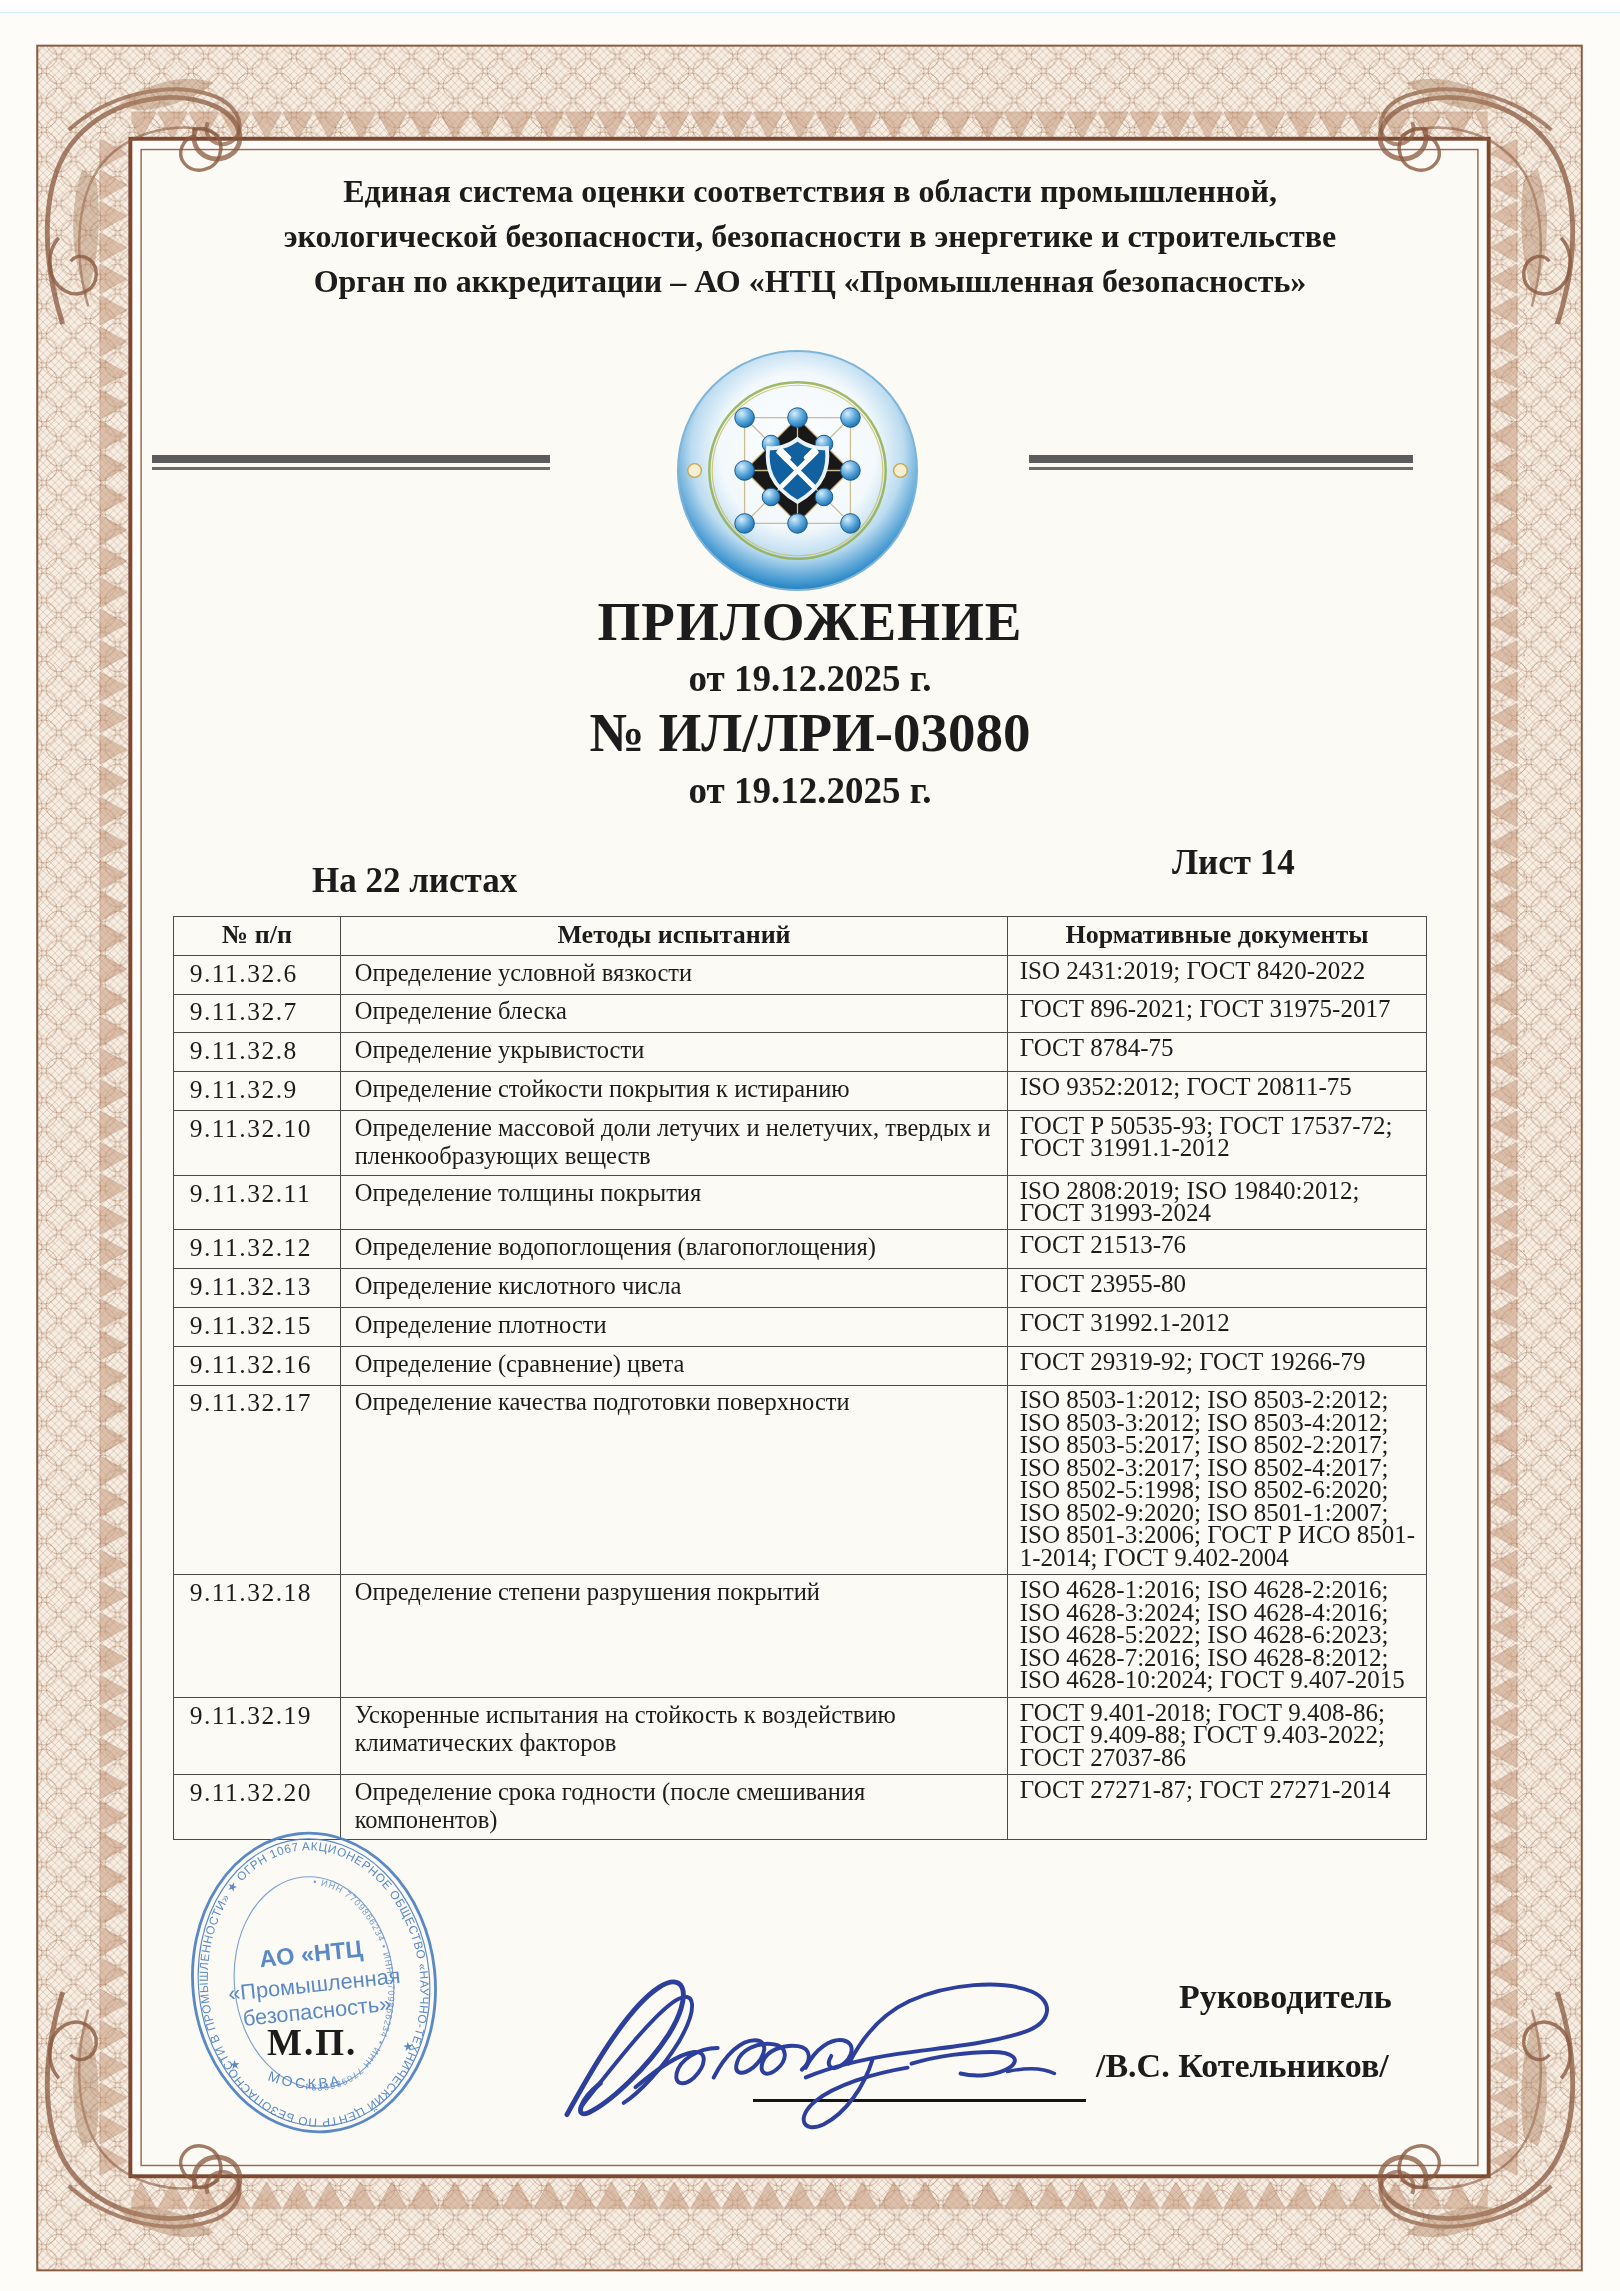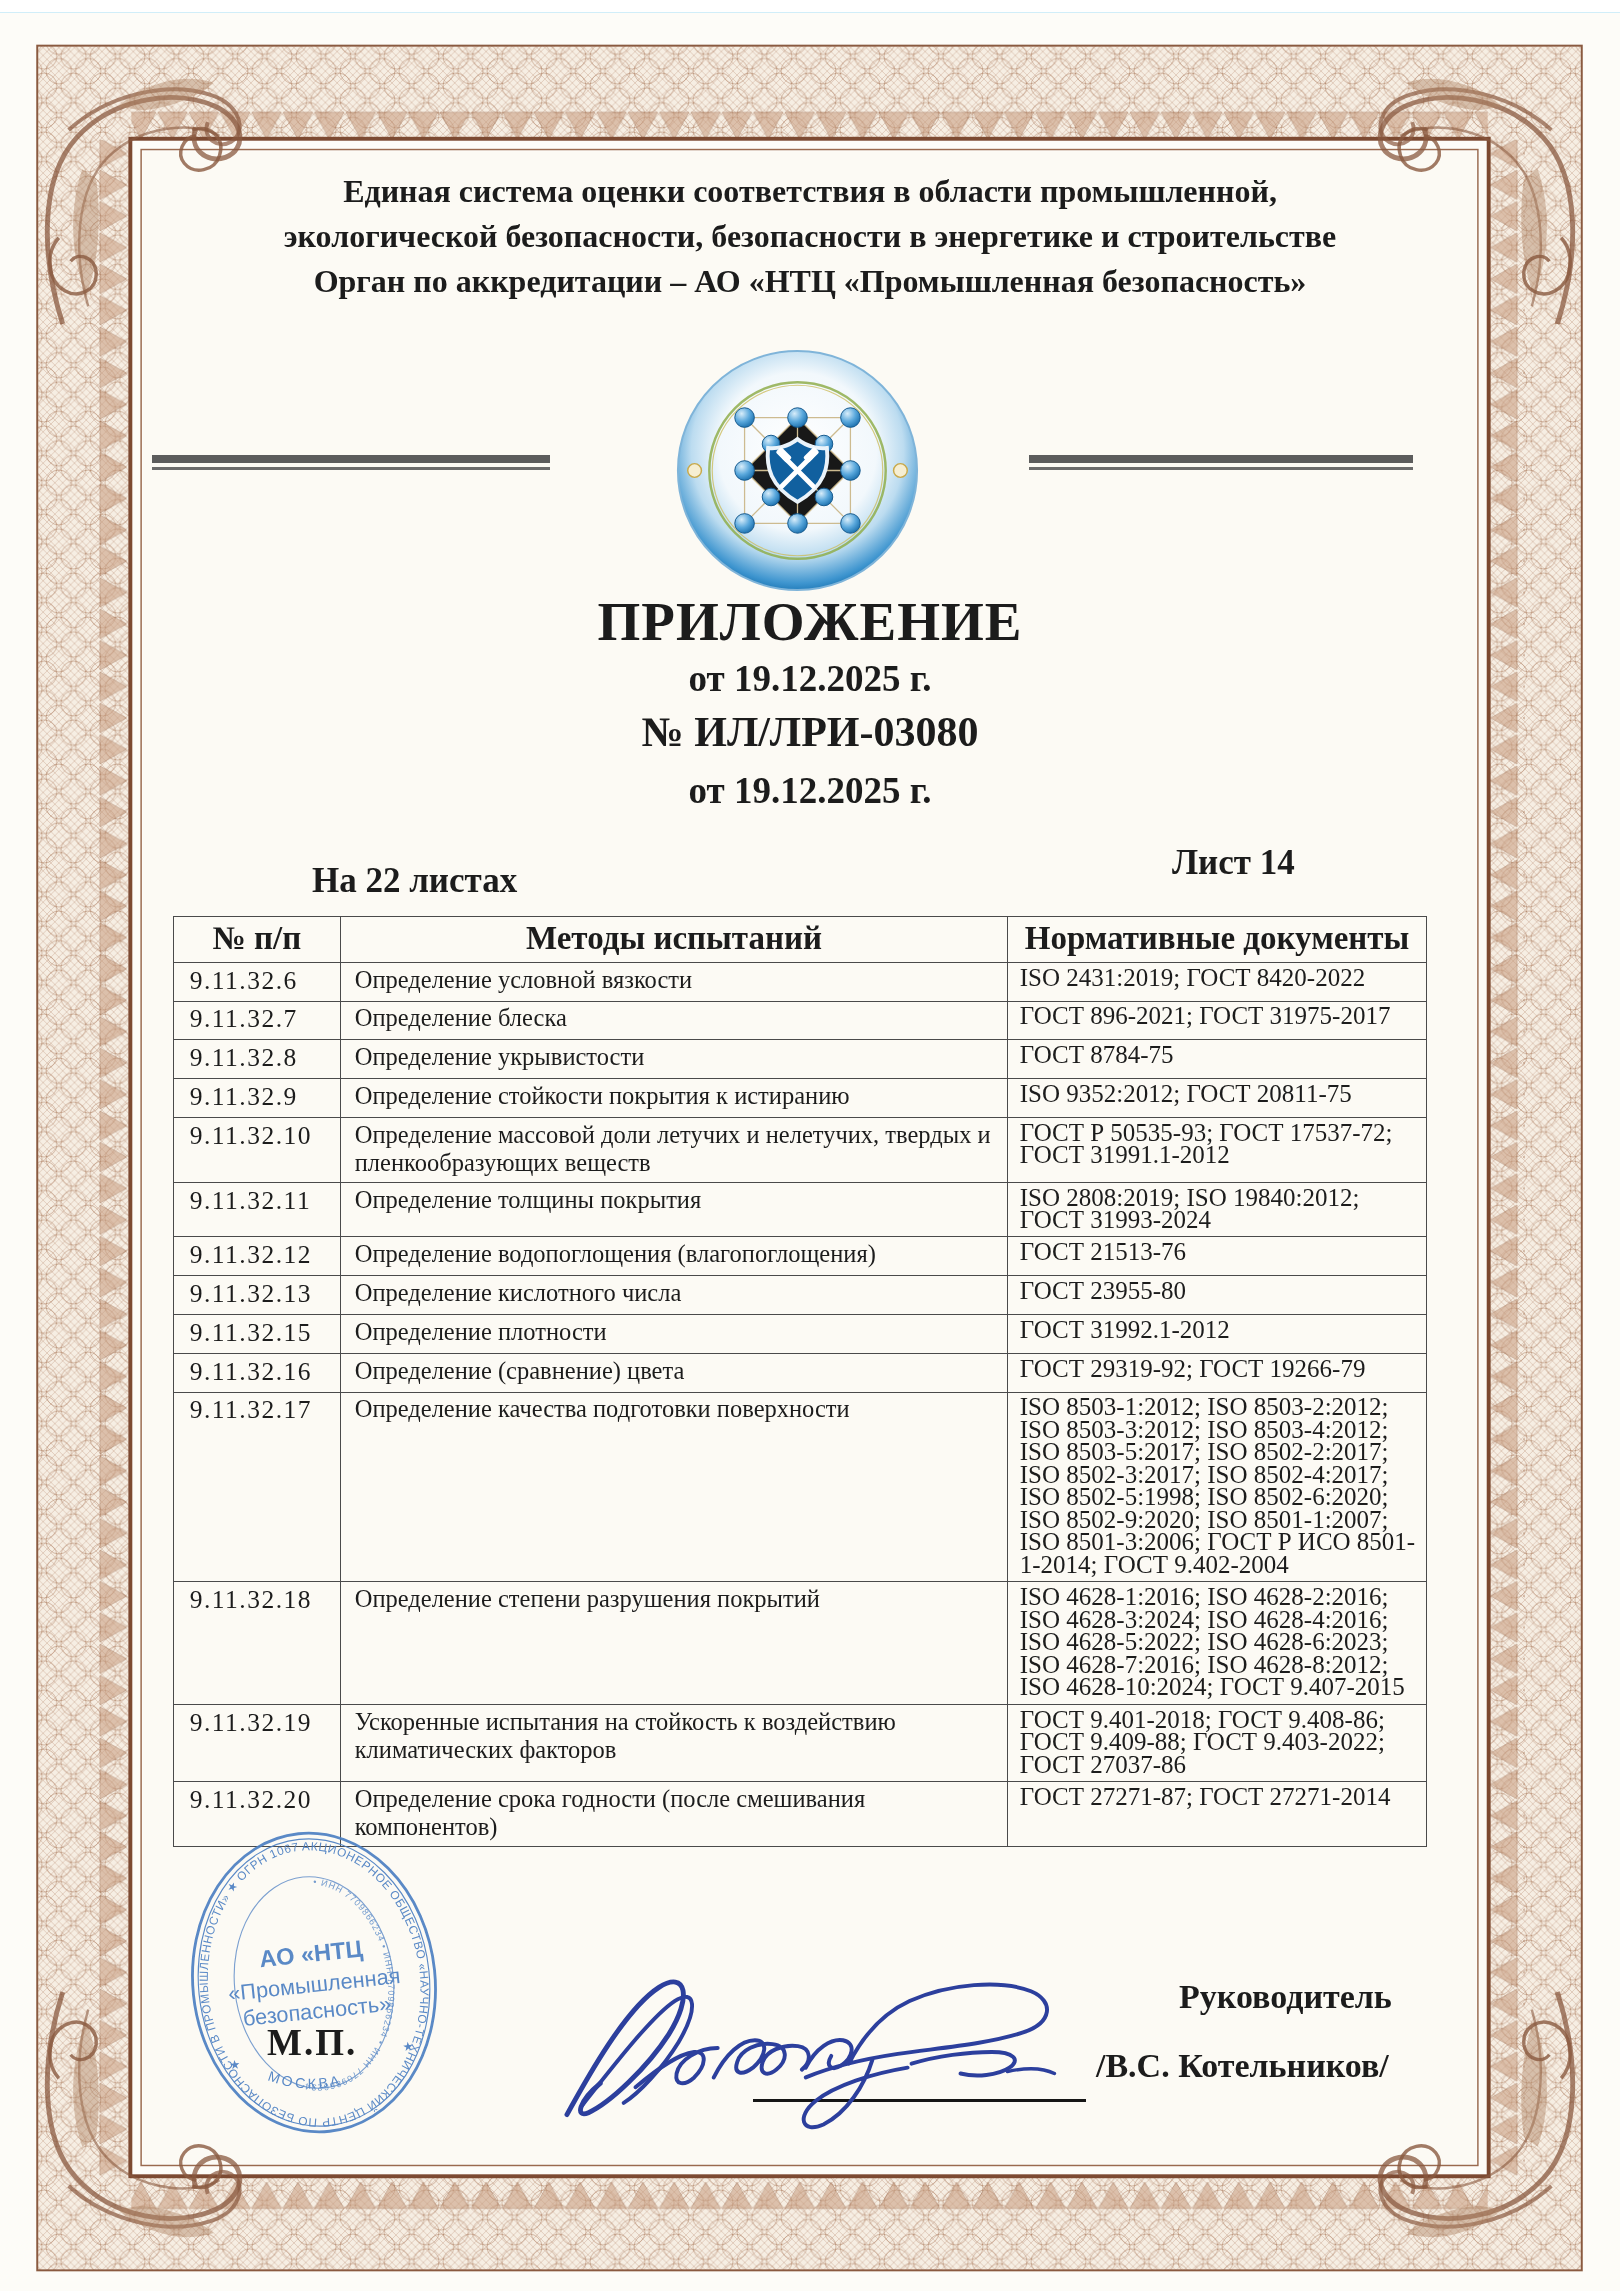--- a/index.html
+++ b/index.html
@@ -16,32 +16,32 @@
     text-align:center;font-weight:bold;font-size:32px;line-height:45px;
   }
   .rule{position:absolute;}
   .rule .thick{height:7.8px;background:#5c5c5c;}
   .rule .thin{height:2.9px;background:#6b6b6b;margin-top:3.9px;}
   .logo-svg{position:absolute;left:674px;top:335px;}
   .title-block{position:absolute;top:580px;left:147px;width:1326px;text-align:center;font-weight:bold;}
   .t-main{font-size:55px;line-height:59px;letter-spacing:1px;}
   .t-date{font-size:37px;line-height:43px;margin-top:5.9px;}
   .t-sub{font-size:41px;line-height:45px;margin-top:3.9px;}
-  .t-num{font-size:42px;line-height:61px;margin-top:2px;}
+  .t-num{font-size:55px;line-height:61px;margin-top:2px;}
   .sheets-left{position:absolute;left:312px;top:849px;font-size:35px;font-weight:bold;}
   .sheets-right{position:absolute;left:1172px;top:831px;font-size:35px;font-weight:bold;}
   table.methods{
     position:absolute;left:173px;top:904px;width:1253px;
     border-collapse:collapse;table-layout:fixed;
   }
   table.methods th, table.methods td{
     border:1px solid #4a4a4a;vertical-align:top;
   }
   table.methods th{
-    font-size:33px;font-weight:bold;text-align:center;padding:2.9px 3.9px 4.9px;
+    font-size:26px;font-weight:bold;text-align:center;padding:2.9px 3.9px 4.9px;
   }
   td.col-num{font-size:25.5px;letter-spacing:1.5px;padding:2.9px 5.9px 4.9px 15.7px;}
   td.col-method{font-size:24.5px;line-height:28px;padding:2.9px 9.8px 4.9px 13.7px;}
   td.col-docs{font-size:25px;line-height:22.5px;padding:3.9px 7.8px 4.9px 11.8px;}
   .mp-label{position:absolute;left:267px;top:2009px;font-size:37px;font-weight:bold;letter-spacing:2px;z-index:3;}
   .stamp-svg{position:absolute;left:172px;top:1809px;transform:rotate(-6deg);opacity:.92;z-index:2;}
   .sig-svg{position:absolute;left:549px;top:1946px;z-index:2;}
   .sig-line{position:absolute;left:753px;top:2087px;width:333px;height:2.9px;background:#161616;z-index:1;}
   .role-label{position:absolute;left:1179px;top:1966px;font-size:34px;font-weight:bold;}
   .name-label{position:absolute;left:1096px;top:2035px;font-size:34px;font-weight:bold;}

